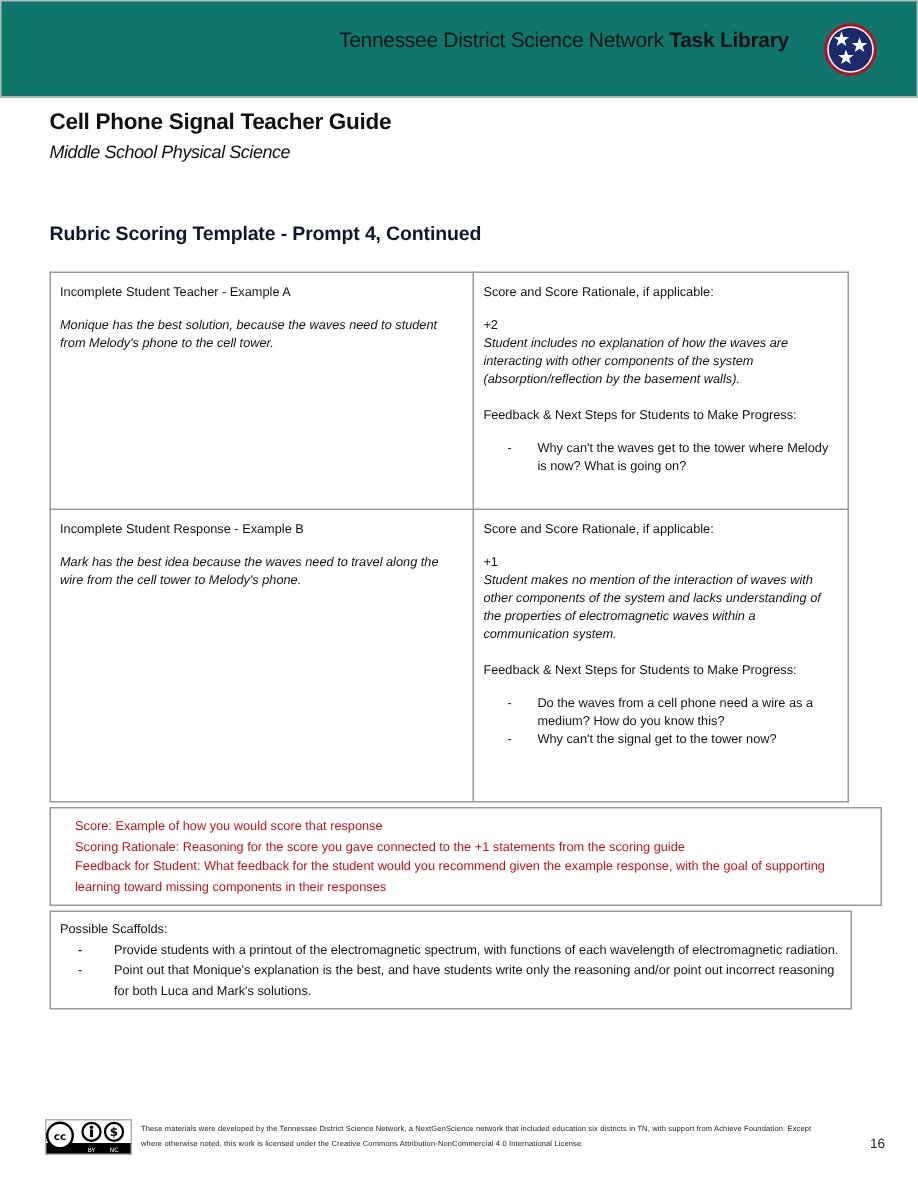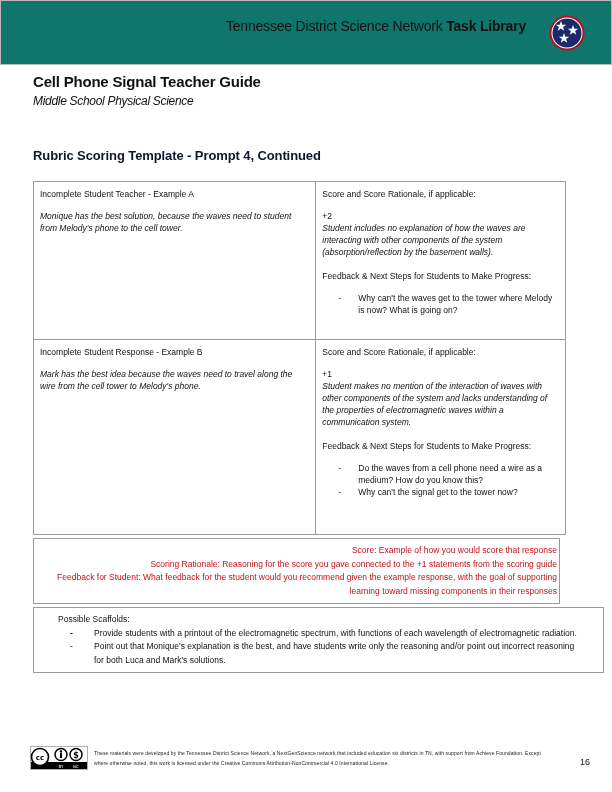--- a/index.html
+++ b/index.html
@@ -38,25 +38,25 @@
   .cell-head { margin: 0 0 10px 0; }
   .italic { font-style: italic; }
   .score-num { margin: 0; }
   .gap { height: 12px; }
   .bullets { list-style: none; margin: 0; padding: 0 0 0 16px; }
   .bullets li { position: relative; padding-left: 20px; }
   .bullets li .dash { position: absolute; left: 0; top: 0; }
 
   .legend-box {
     position: absolute; left: 33px; top: 538px; width: 521px;
-    border: 1px solid #9a9a9a; padding: 5px 2px; font-size: 8.5px; line-height: 13.5px; color: #c0121a; text-align: right;
+    border: 1px solid #9a9a9a; padding: 5px 16px; font-size: 8.5px; line-height: 13.5px; color: #c0121a;
   }
   .scaffolds-box {
     position: absolute; left: 33px; top: 607px; width: 521px;
-    border: 1px solid #9a9a9a; padding: 5px 24px; font-size: 8.5px; line-height: 13.5px;
+    border: 1px solid #9a9a9a; padding: 5px 6px; font-size: 8.5px; line-height: 13.5px;
   }
   .scaffold-list { list-style: none; margin: 0; padding: 0 0 0 12px; }
   .scaffold-list li { position: relative; padding-left: 24px; }
   .scaffold-list li .dash { position: absolute; left: 0; top: 0; }
 
   .cc-badge { position: absolute; left: 30px; top: 746px; width: 58px; height: 24px; }
   .footer-text {
     position: absolute; left: 94px; top: 748px; width: 450px;
     font-size: 5px; line-height: 10px; color: #222; letter-spacing: 0.1px;
   }

